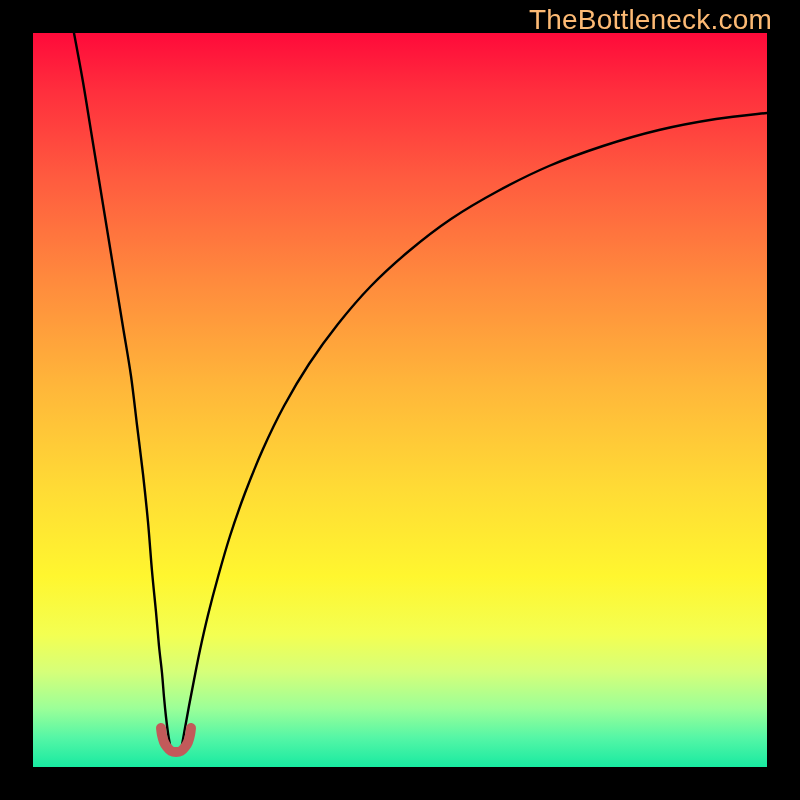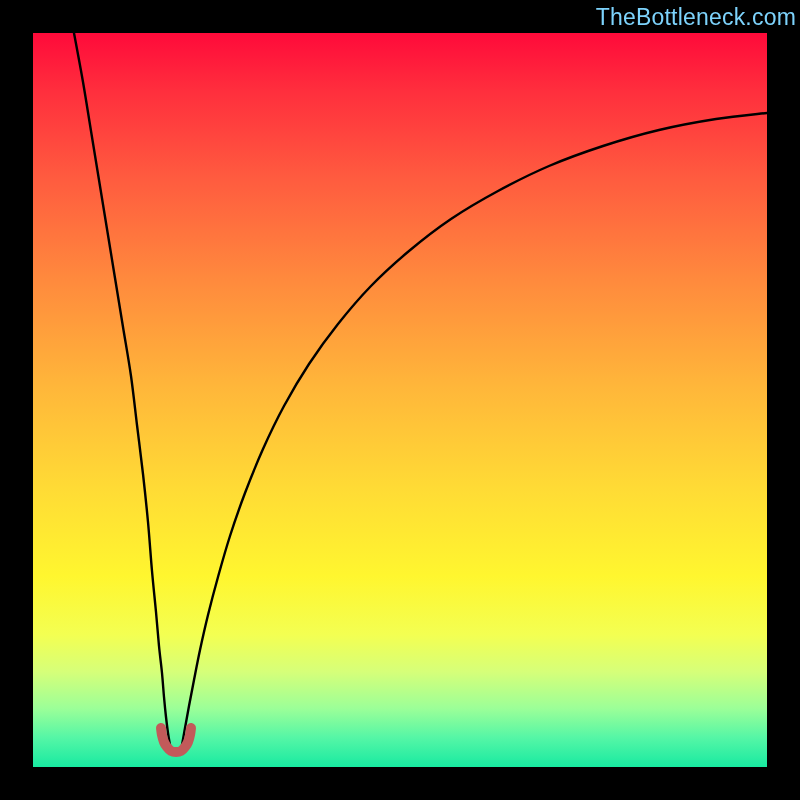--- a/index.html
+++ b/index.html
@@ -44,23 +44,23 @@
     );
   }
   svg.curve {
     position: absolute;
     left: 0; top: 0;
     width: 734px; height: 734px;
   }
   .watermark {
     position: absolute;
     top: 4px;
-    right: 4px;
-    color: #7dd3fc;
-    font-size: 23px;
+    right: 28px;
+    color: #fdba74;
+    font-size: 28px;
     letter-spacing: 0.2px;
     font-weight: 400;
     user-select: none;
   }
 </style>
 </head>
 <body>
 
 <div class="frame">
   <div class="plot">

